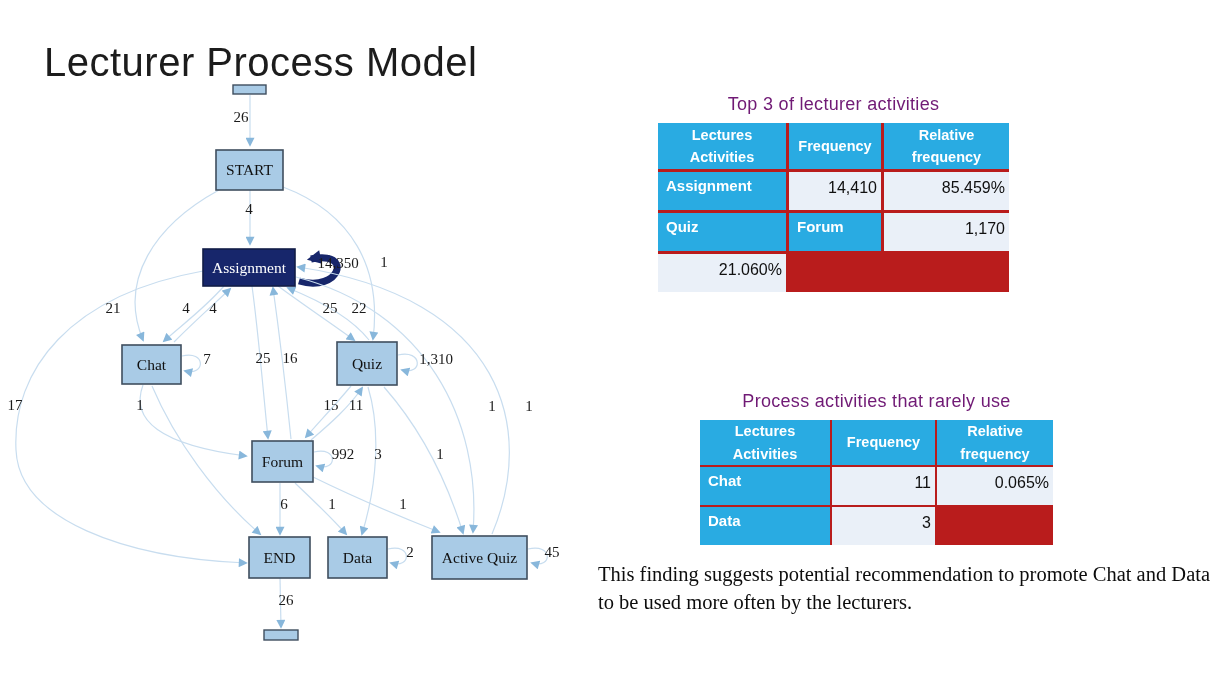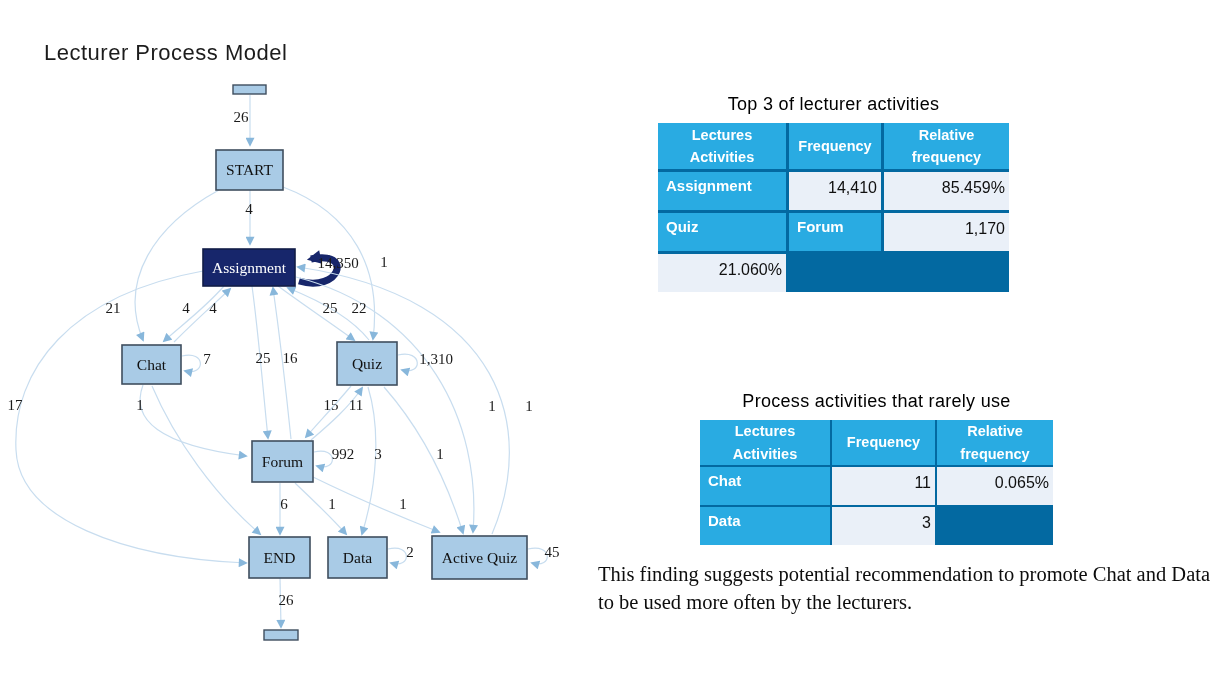--- a/index.html
+++ b/index.html
@@ -2,39 +2,39 @@
 <html><head>
 <meta charset="utf-8">
 <style>
   html,body{margin:0;padding:0;}
   body{
     width:1211px;height:678px;background:#ffffff;position:relative;overflow:hidden;
     font-family:"Liberation Sans",sans-serif;
   }
   .page-title{
     position:absolute;left:44px;top:40px;
-    font-size:22px;color:#1c1c1c;letter-spacing:.5px;font-weight:400;
+    font-size:40px;color:#1c1c1c;letter-spacing:.5px;font-weight:400;
     font-family:"Liberation Sans",sans-serif;
   }
   #diagram{position:absolute;left:0;top:0;}
   .edge{fill:none;stroke:var(--edge-color);stroke-width:1.2px;}
   .edge-dark{fill:none;stroke:var(--dark-color);stroke-width:7px;}
   .edge-label{font:15px "Liberation Serif",serif;fill:#1a1a1a;text-anchor:middle;}
   .node-rect{stroke:#3f4e5e;stroke-width:1.6px;}
   .node-light{fill:var(--node-fill);}
   .node-dark{fill:var(--dark-color);stroke:#121d47;}
   .node-marker{fill:var(--node-fill);stroke:#3f4e5e;stroke-width:1.4px;}
   .node-label{font:15.5px "Liberation Serif",serif;fill:#101010;text-anchor:middle;}
   .node-label.white{fill:#ffffff;}
   .table-section{position:absolute;}
   .table-title{
-    text-align:center;font-size:18px;color:#000000;letter-spacing:.3px;
+    text-align:center;font-size:18px;color:#701a75;letter-spacing:.3px;
     margin-bottom:8px;font-family:"Liberation Sans",sans-serif;
   }
-  .data-table{display:grid;background:#0369a1;}
+  .data-table{display:grid;background:#b91c1c;}
   .cell{overflow:hidden;}
   .cell.header{
     background:var(--th-bg);color:var(--th-text);font-weight:bold;font-size:14.5px;
     display:flex;align-items:center;justify-content:center;text-align:center;
     white-space:pre-line;line-height:1.55;
   }
   .cell.rowlabel{
     background:var(--th-bg);color:var(--th-text);font-weight:bold;font-size:15px;
     padding:5px 0 0 8px;
   }

